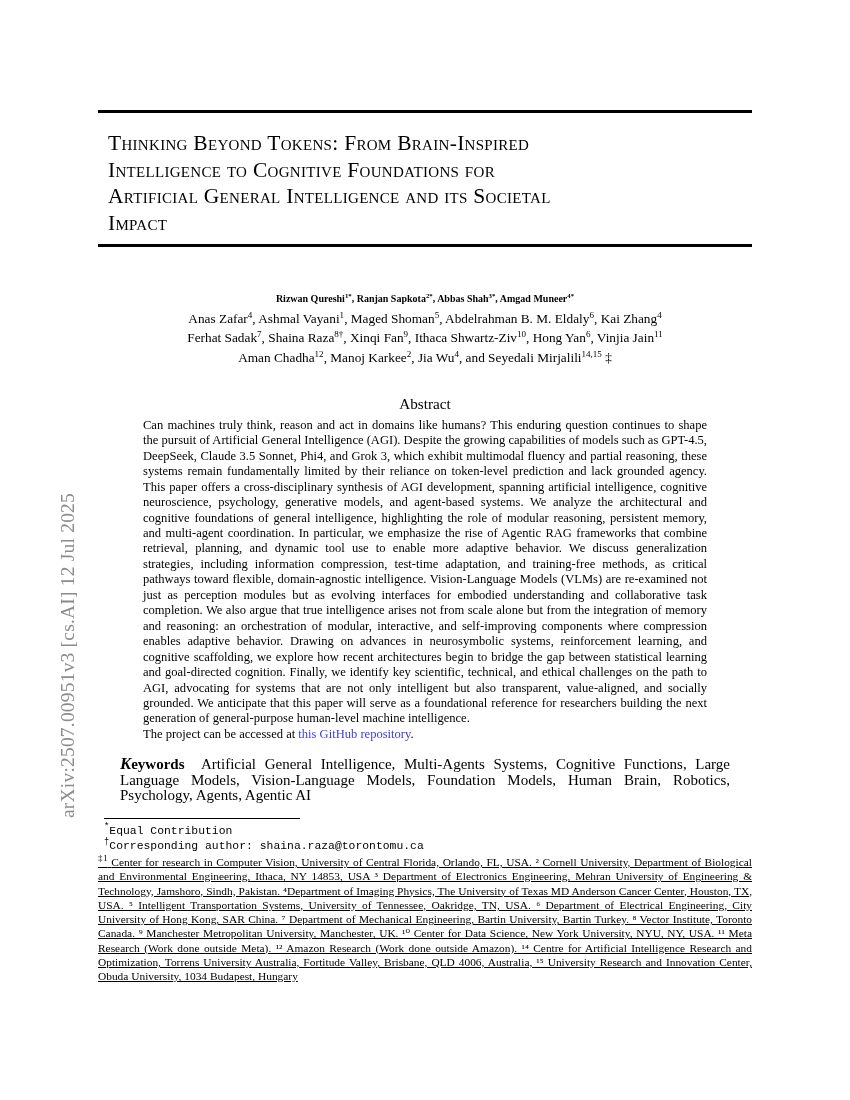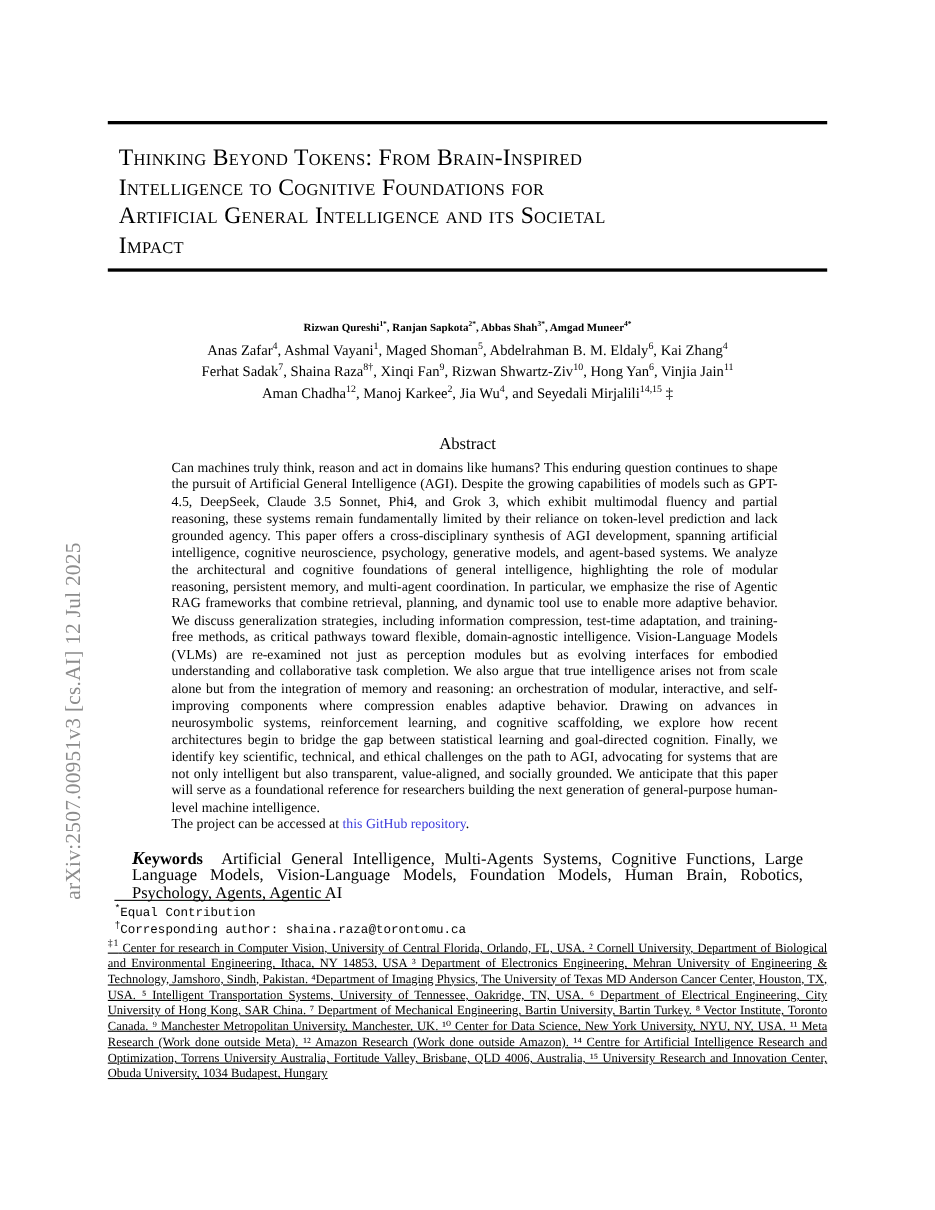--- a/index.html
+++ b/index.html
@@ -96,21 +96,20 @@
     font-weight: normal;
     font-size: 15.2px;
     margin-bottom: 5px;
   }
   .abstract-text {
     font-size: 12.55px;
     line-height: 15.45px;
     text-align: justify;
     text-justify: inter-word;
     hyphens: auto;
-    margin-left: 13px;
   }
   .abstract-text p { margin: 0; }
   a.inline-link {
     color: #3c3cdd;
     text-decoration: none;
   }
 
   
   #keywords-block {
     margin: 14px 22px 0 22px;
@@ -175,21 +174,21 @@
     <div class="title-line">Intelligence to Cognitive Foundations for</div>
     <div class="title-line">Artificial General Intelligence and its Societal</div>
     <div class="title-line">Impact</div>
   </div>
 
   <div class="rule-thick" id="rule-under-title"></div>
 
   <div id="authors-block">
     <div class="author-line lead"><span>Rizwan Qureshi</span><sup>1*</sup>, <span>Ranjan Sapkota</span><sup>2*</sup>, <span>Abbas Shah</span><sup>3*</sup>, <span>Amgad Muneer</span><sup>4*</sup></div>
     <div class="author-line"><span>Anas Zafar</span><sup>4</sup>, <span>Ashmal Vayani</span><sup>1</sup>, <span>Maged Shoman</span><sup>5</sup>, <span>Abdelrahman B. M. Eldaly</span><sup>6</sup>, <span>Kai Zhang</span><sup>4</sup></div>
-    <div class="author-line"><span>Ferhat Sadak</span><sup>7</sup>, <span>Shaina Raza</span><sup>8†</sup>, <span>Xinqi Fan</span><sup>9</sup>, <span>Rizwan Shwartz-Ziv</span><sup>10</sup>, <span>Hong Yan</span><sup>6</sup>, <span>Vinjia Jain</span><sup>11</sup></div>
+    <div class="author-line"><span>Ferhat Sadak</span><sup>7</sup>, <span>Shaina Raza</span><sup>8†</sup>, <span>Xinqi Fan</span><sup>9</sup>, <span>Ithaca Shwartz-Ziv</span><sup>10</sup>, <span>Hong Yan</span><sup>6</sup>, <span>Vinjia Jain</span><sup>11</sup></div>
     <div class="author-line"><span>Aman Chadha</span><sup>12</sup>, <span>Manoj Karkee</span><sup>2</sup>, <span>Jia Wu</span><sup>4</sup>, <span>and Seyedali Mirjalili</span><sup>14,15</sup> ‡</div>
   </div>
 
   <div id="abstract-block">
     <div id="abstract-heading">Abstract</div>
     <div class="abstract-text">
       <p>Can machines truly think, reason and act in domains like humans? This enduring question continues to shape the pursuit of Artificial General Intelligence (AGI). Despite the growing capabilities of models such as GPT-4.5, DeepSeek, Claude 3.5 Sonnet, Phi4, and Grok 3, which exhibit multimodal fluency and partial reasoning, these systems remain fundamentally limited by their reliance on token-level prediction and lack grounded agency. This paper offers a cross-disciplinary synthesis of AGI development, spanning artificial intelligence, cognitive neuroscience, psychology, generative models, and agent-based systems. We analyze the architectural and cognitive foundations of general intelligence, highlighting the role of modular reasoning, persistent memory, and multi-agent coordination. In particular, we emphasize the rise of Agentic RAG frameworks that combine retrieval, planning, and dynamic tool use to enable more adaptive behavior. We discuss generalization strategies, including information compression, test-time adaptation, and training-free methods, as critical pathways toward flexible, domain-agnostic intelligence. Vision-Language Models (VLMs) are re-examined not just as perception modules but as evolving interfaces for embodied understanding and collaborative task completion. We also argue that true intelligence arises not from scale alone but from the integration of memory and reasoning: an orchestration of modular, interactive, and self-improving components where compression enables adaptive behavior. Drawing on advances in neurosymbolic systems, reinforcement learning, and cognitive scaffolding, we explore how recent architectures begin to bridge the gap between statistical learning and goal-directed cognition. Finally, we identify key scientific, technical, and ethical challenges on the path to AGI, advocating for systems that are not only intelligent but also transparent, value-aligned, and socially grounded. We anticipate that this paper will serve as a foundational reference for researchers building the next generation of general-purpose human-level machine intelligence.</p>
       <p><span>The project can be accessed at </span><a class="inline-link" href="#">this GitHub repository</a><span>.</span></p>
     </div>
   </div>

